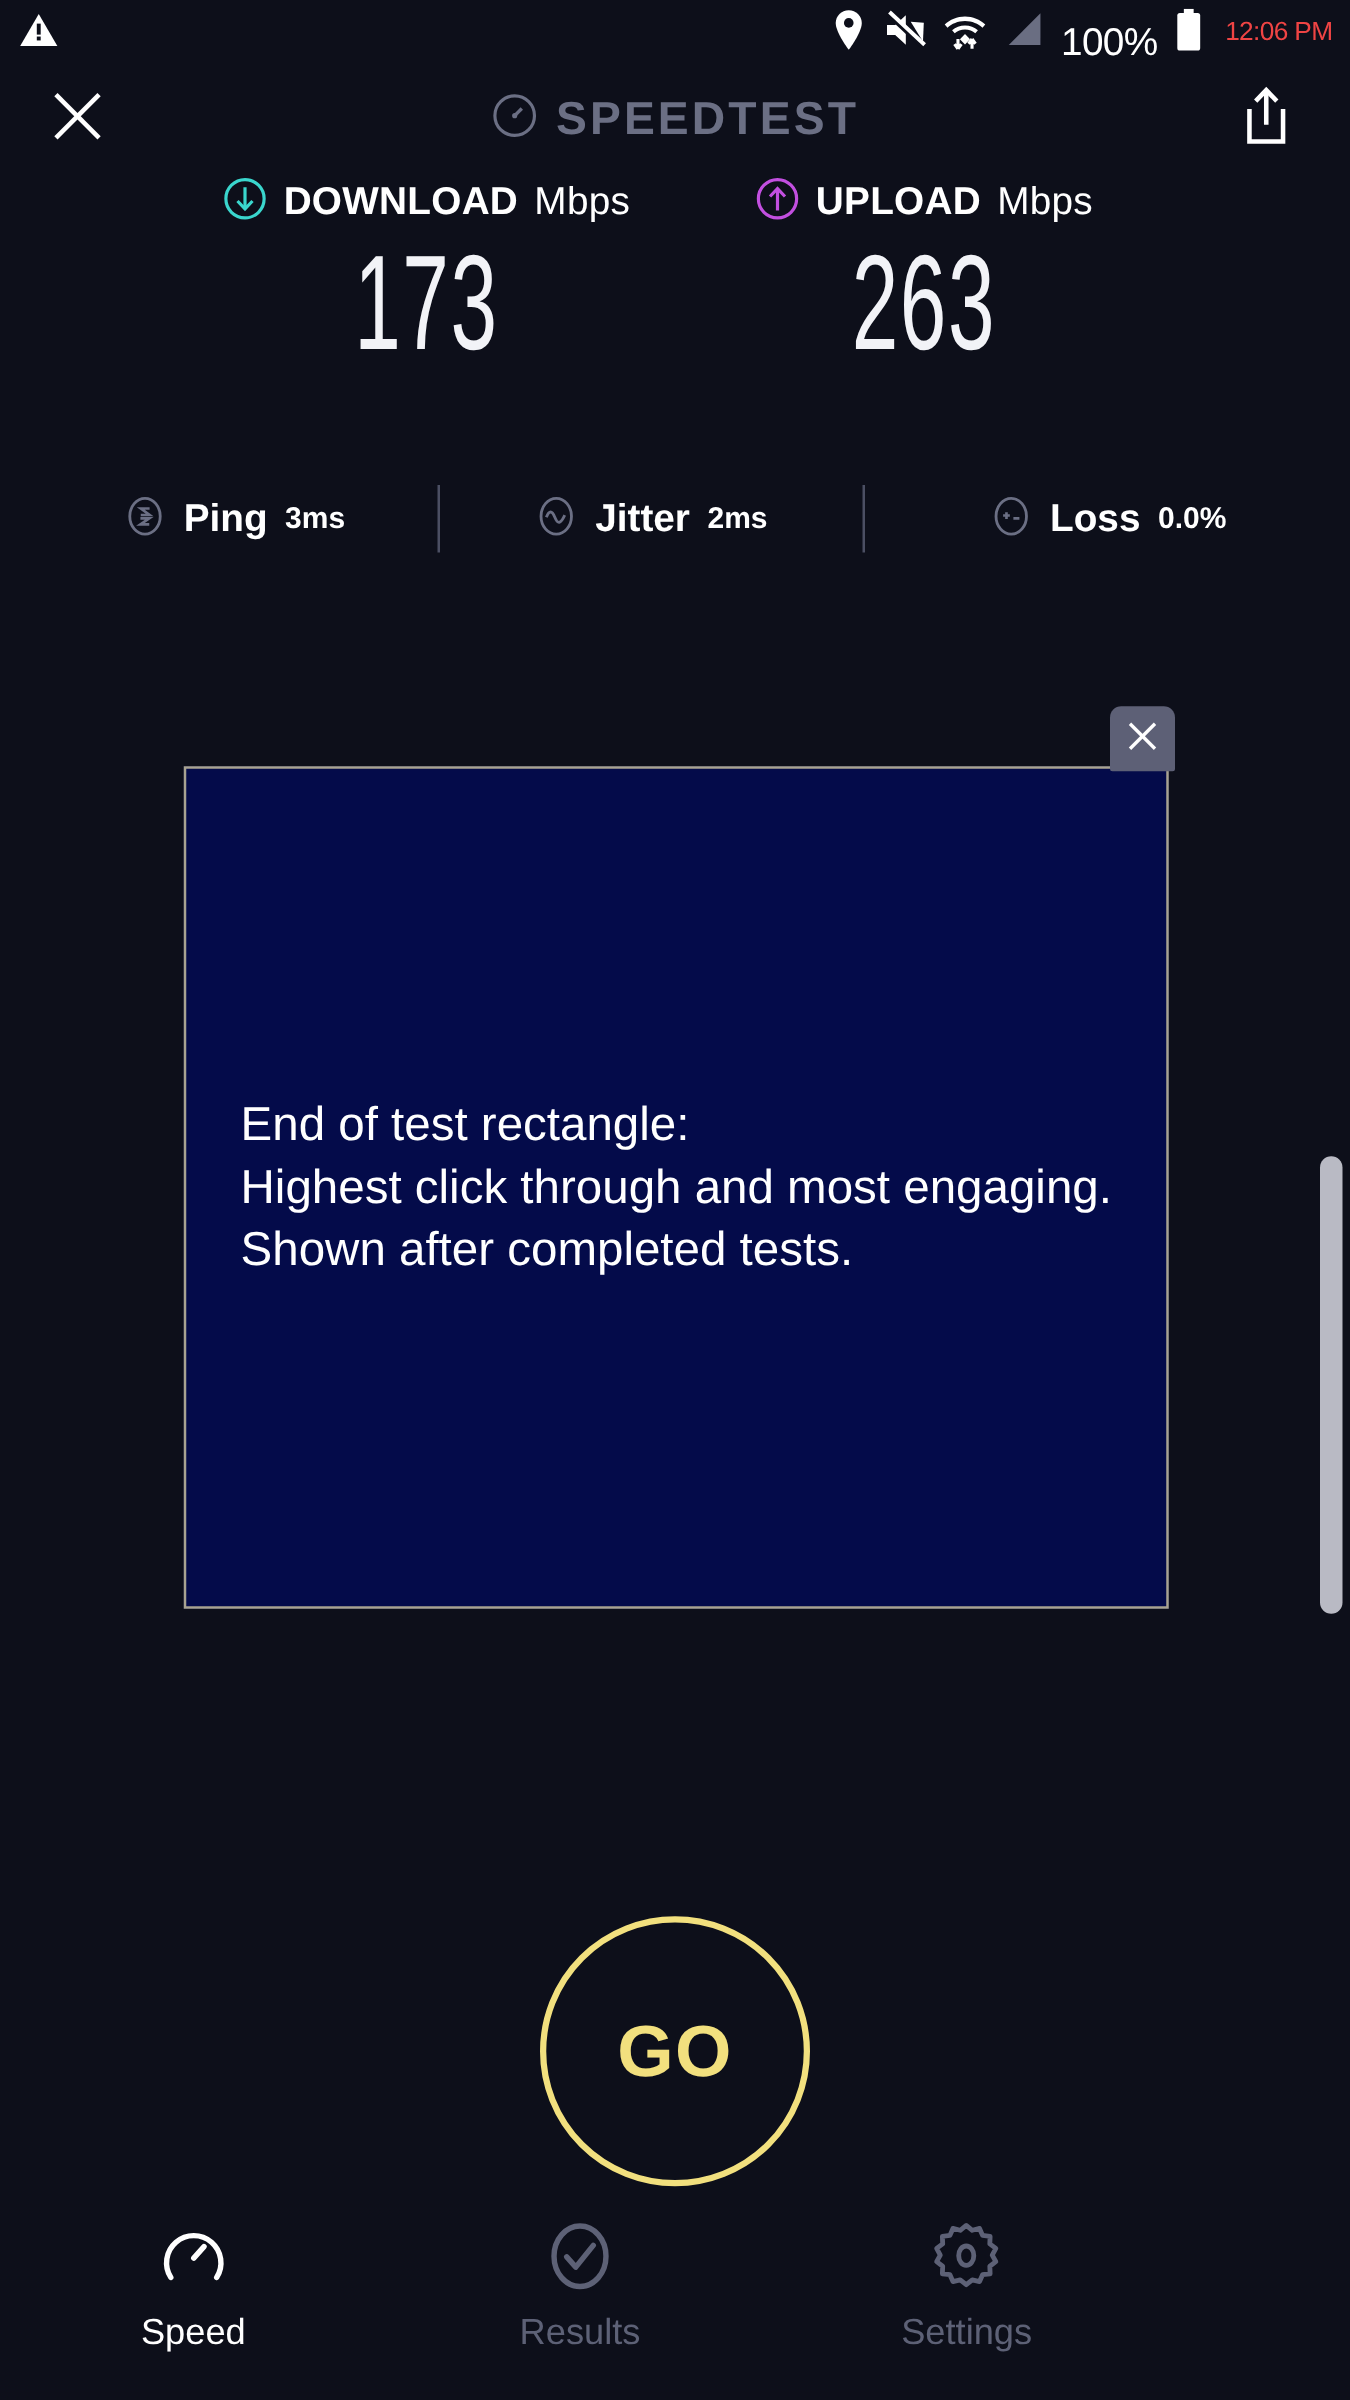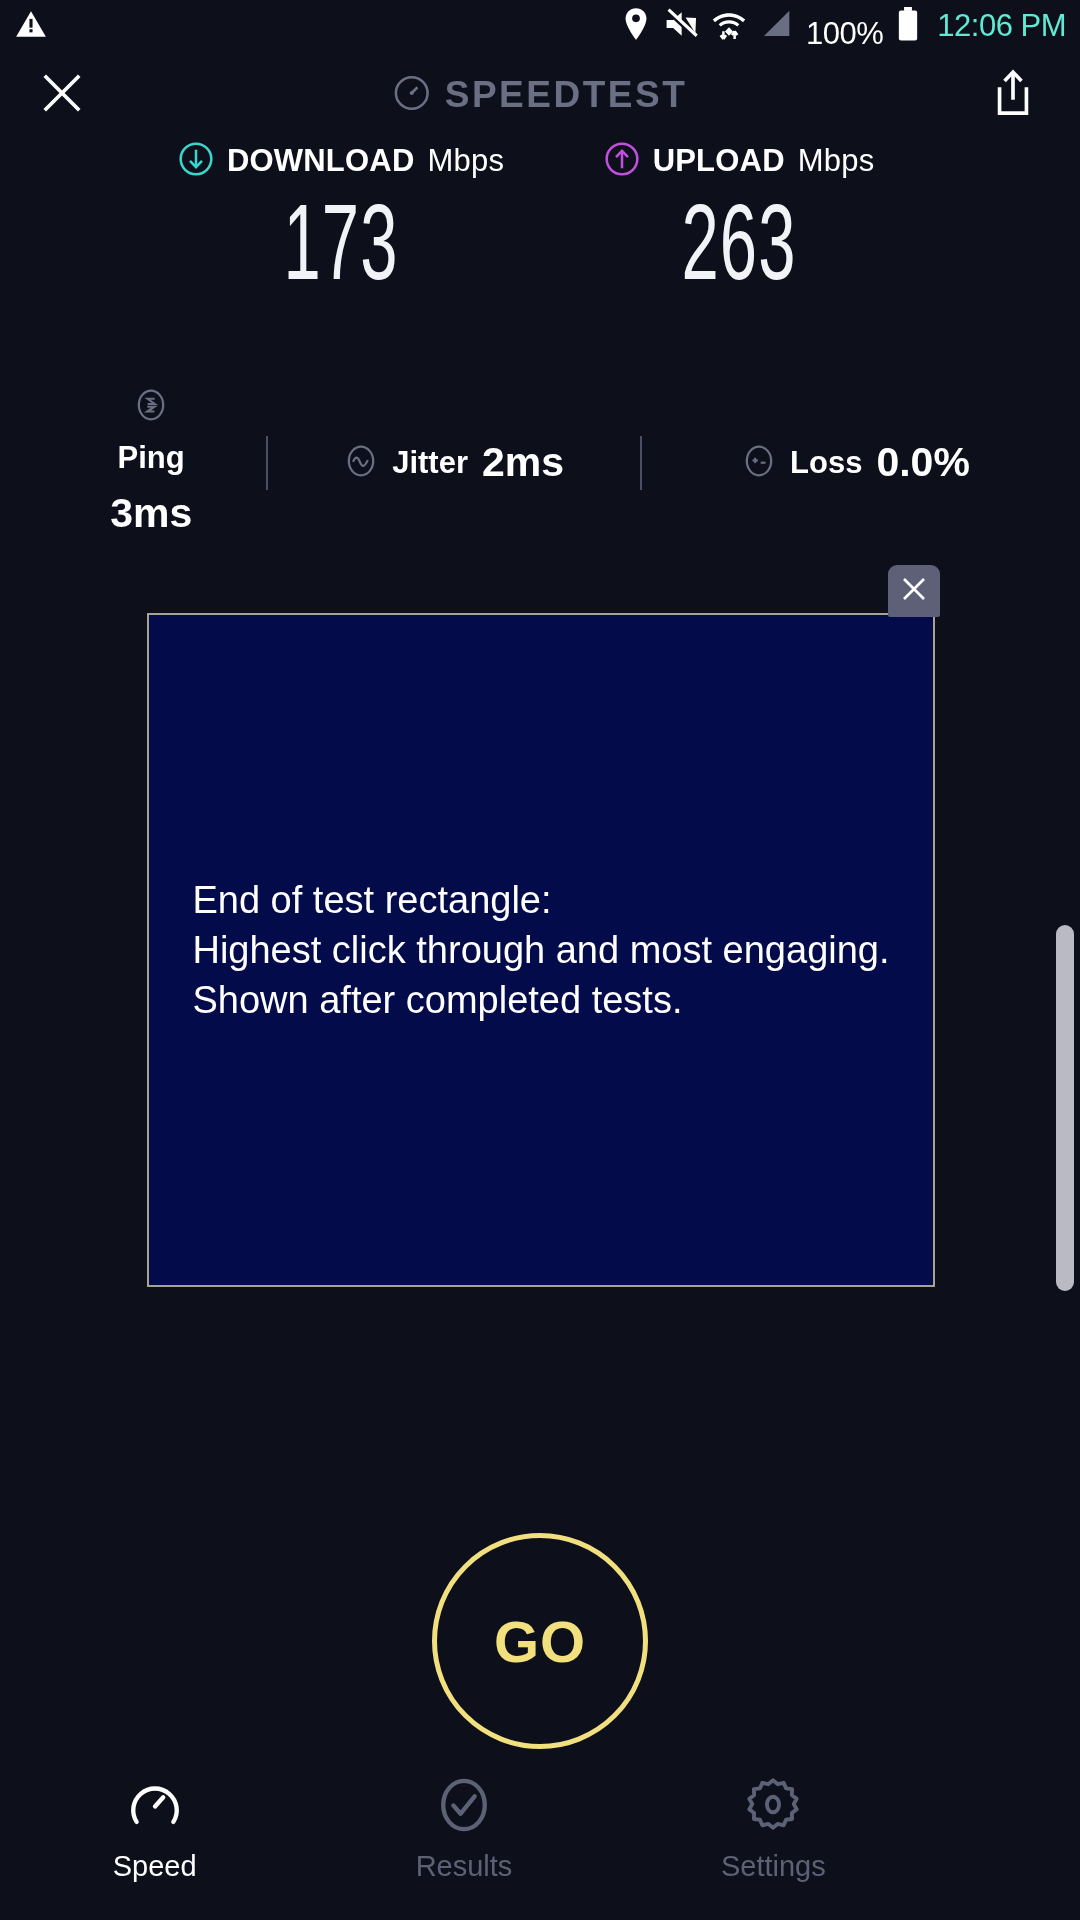--- a/index.html
+++ b/index.html
@@ -27,21 +27,21 @@
     margin-left:auto;
     display:flex; align-items:center; gap:14px;
   }
   .sb-icon { display:block; }
   #battery-percent {
     color:#ffffff; font-size:31px; letter-spacing:-0.5px;
     font-family:"Liberation Sans", sans-serif;
     margin-top:16px;
   }
   #status-clock {
-    color:#5eead4; font-size:31px; letter-spacing:-0.5px;
+    color:#ef4444; font-size:21px; letter-spacing:-0.5px;
     margin-left:4px;
   }
 
   
   #app-header {
     position:absolute; top:52px; left:0;
     width:1080px; height:86px;
     display:flex; align-items:center;
   }
   #close-app-button {
@@ -103,25 +103,25 @@
   
   #pjl-row {
     position:absolute; top:248px; left:0; width:1080px;
     display:flex; align-items:center; justify-content:center;
   }
   .pjl-item {
     display:flex; align-items:center; gap:14px;
     padding:0 30px;
   }
   .pjl-name { color:#ffffff; font-size:31px; font-weight:bold; }
-  .pjl-value { color:#ffffff; font-size:41px; font-weight:bold; }
+  .pjl-value { color:#ffffff; font-size:24px; font-weight:bold; }
   .pjl-sep {
     width:2px; height:54px; background:#4b4f63;
   }
-  #pjl-item-ping   { margin-right:44px;flex-direction:column; }
+  #pjl-item-ping   { margin-right:44px; }
   #pjl-item-jitter { margin:0 46px; }
   #pjl-item-loss   { margin-left:70px; }
 
   
   #ad-close-button {
     position:absolute; left:888px; top:565px;
     width:52px; height:52px;
     background:#5d6076;
     border-radius:9px 9px 2px 2px;
     display:flex; align-items:center; justify-content:center;

